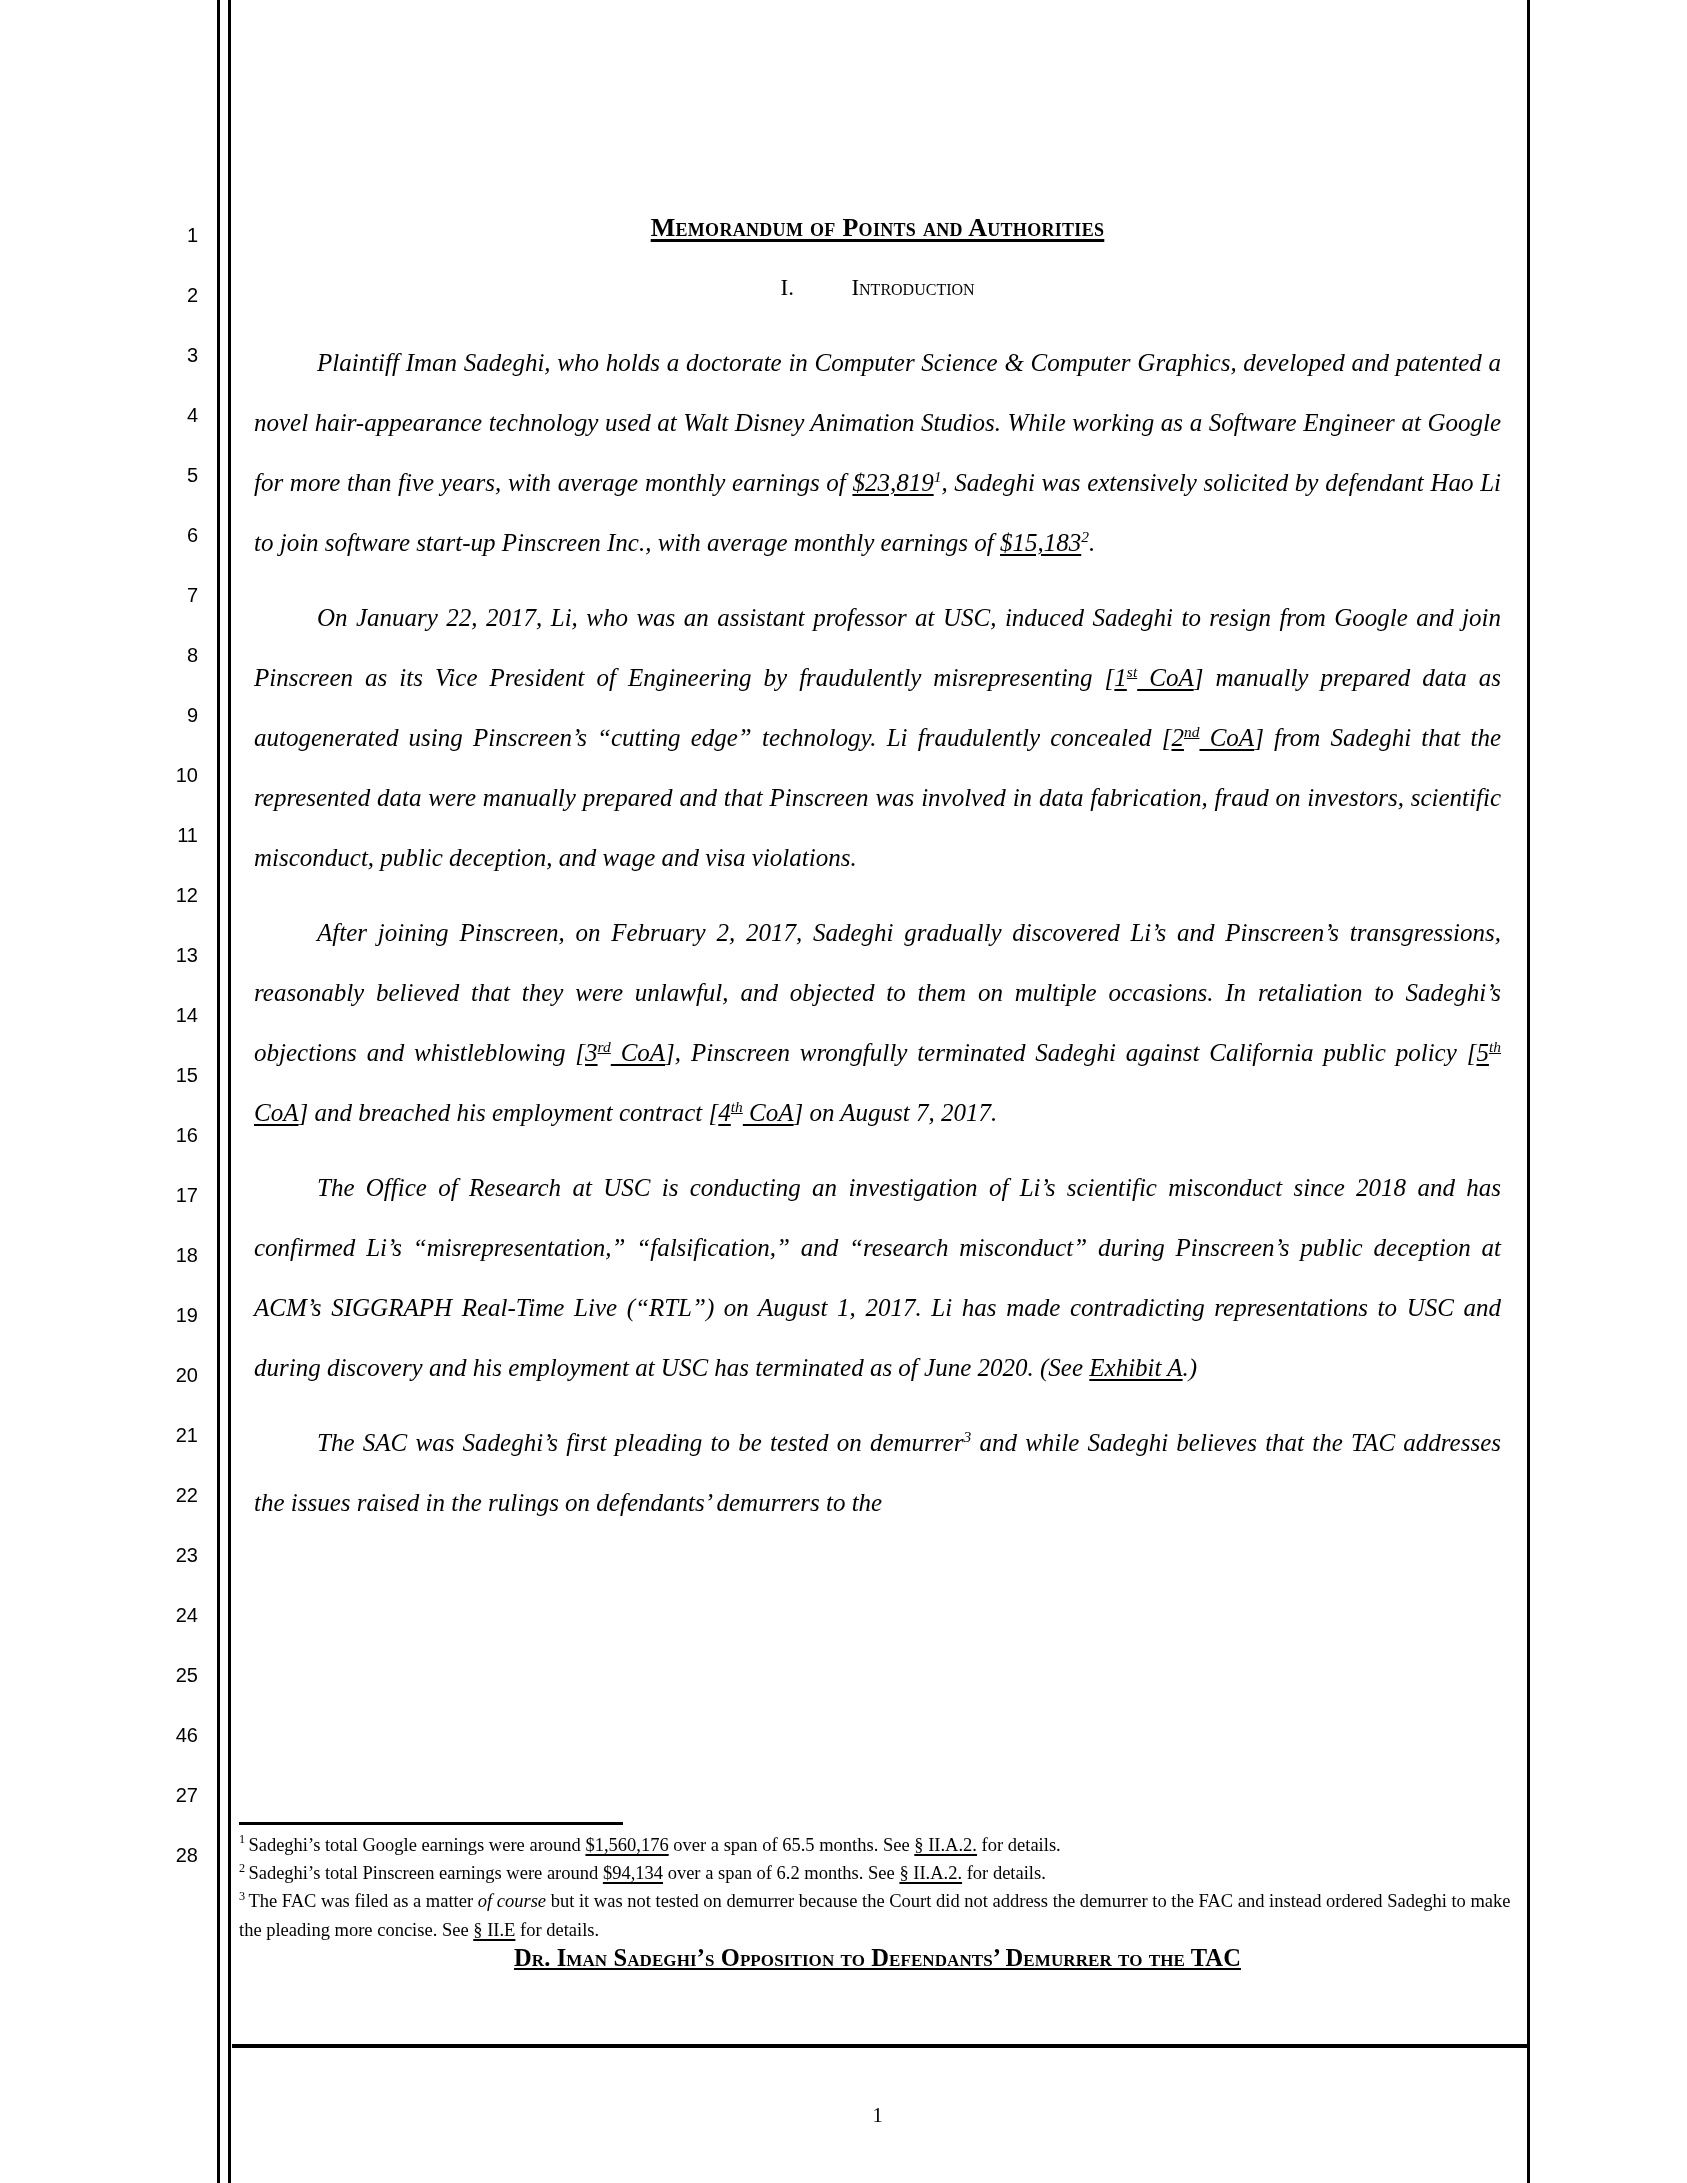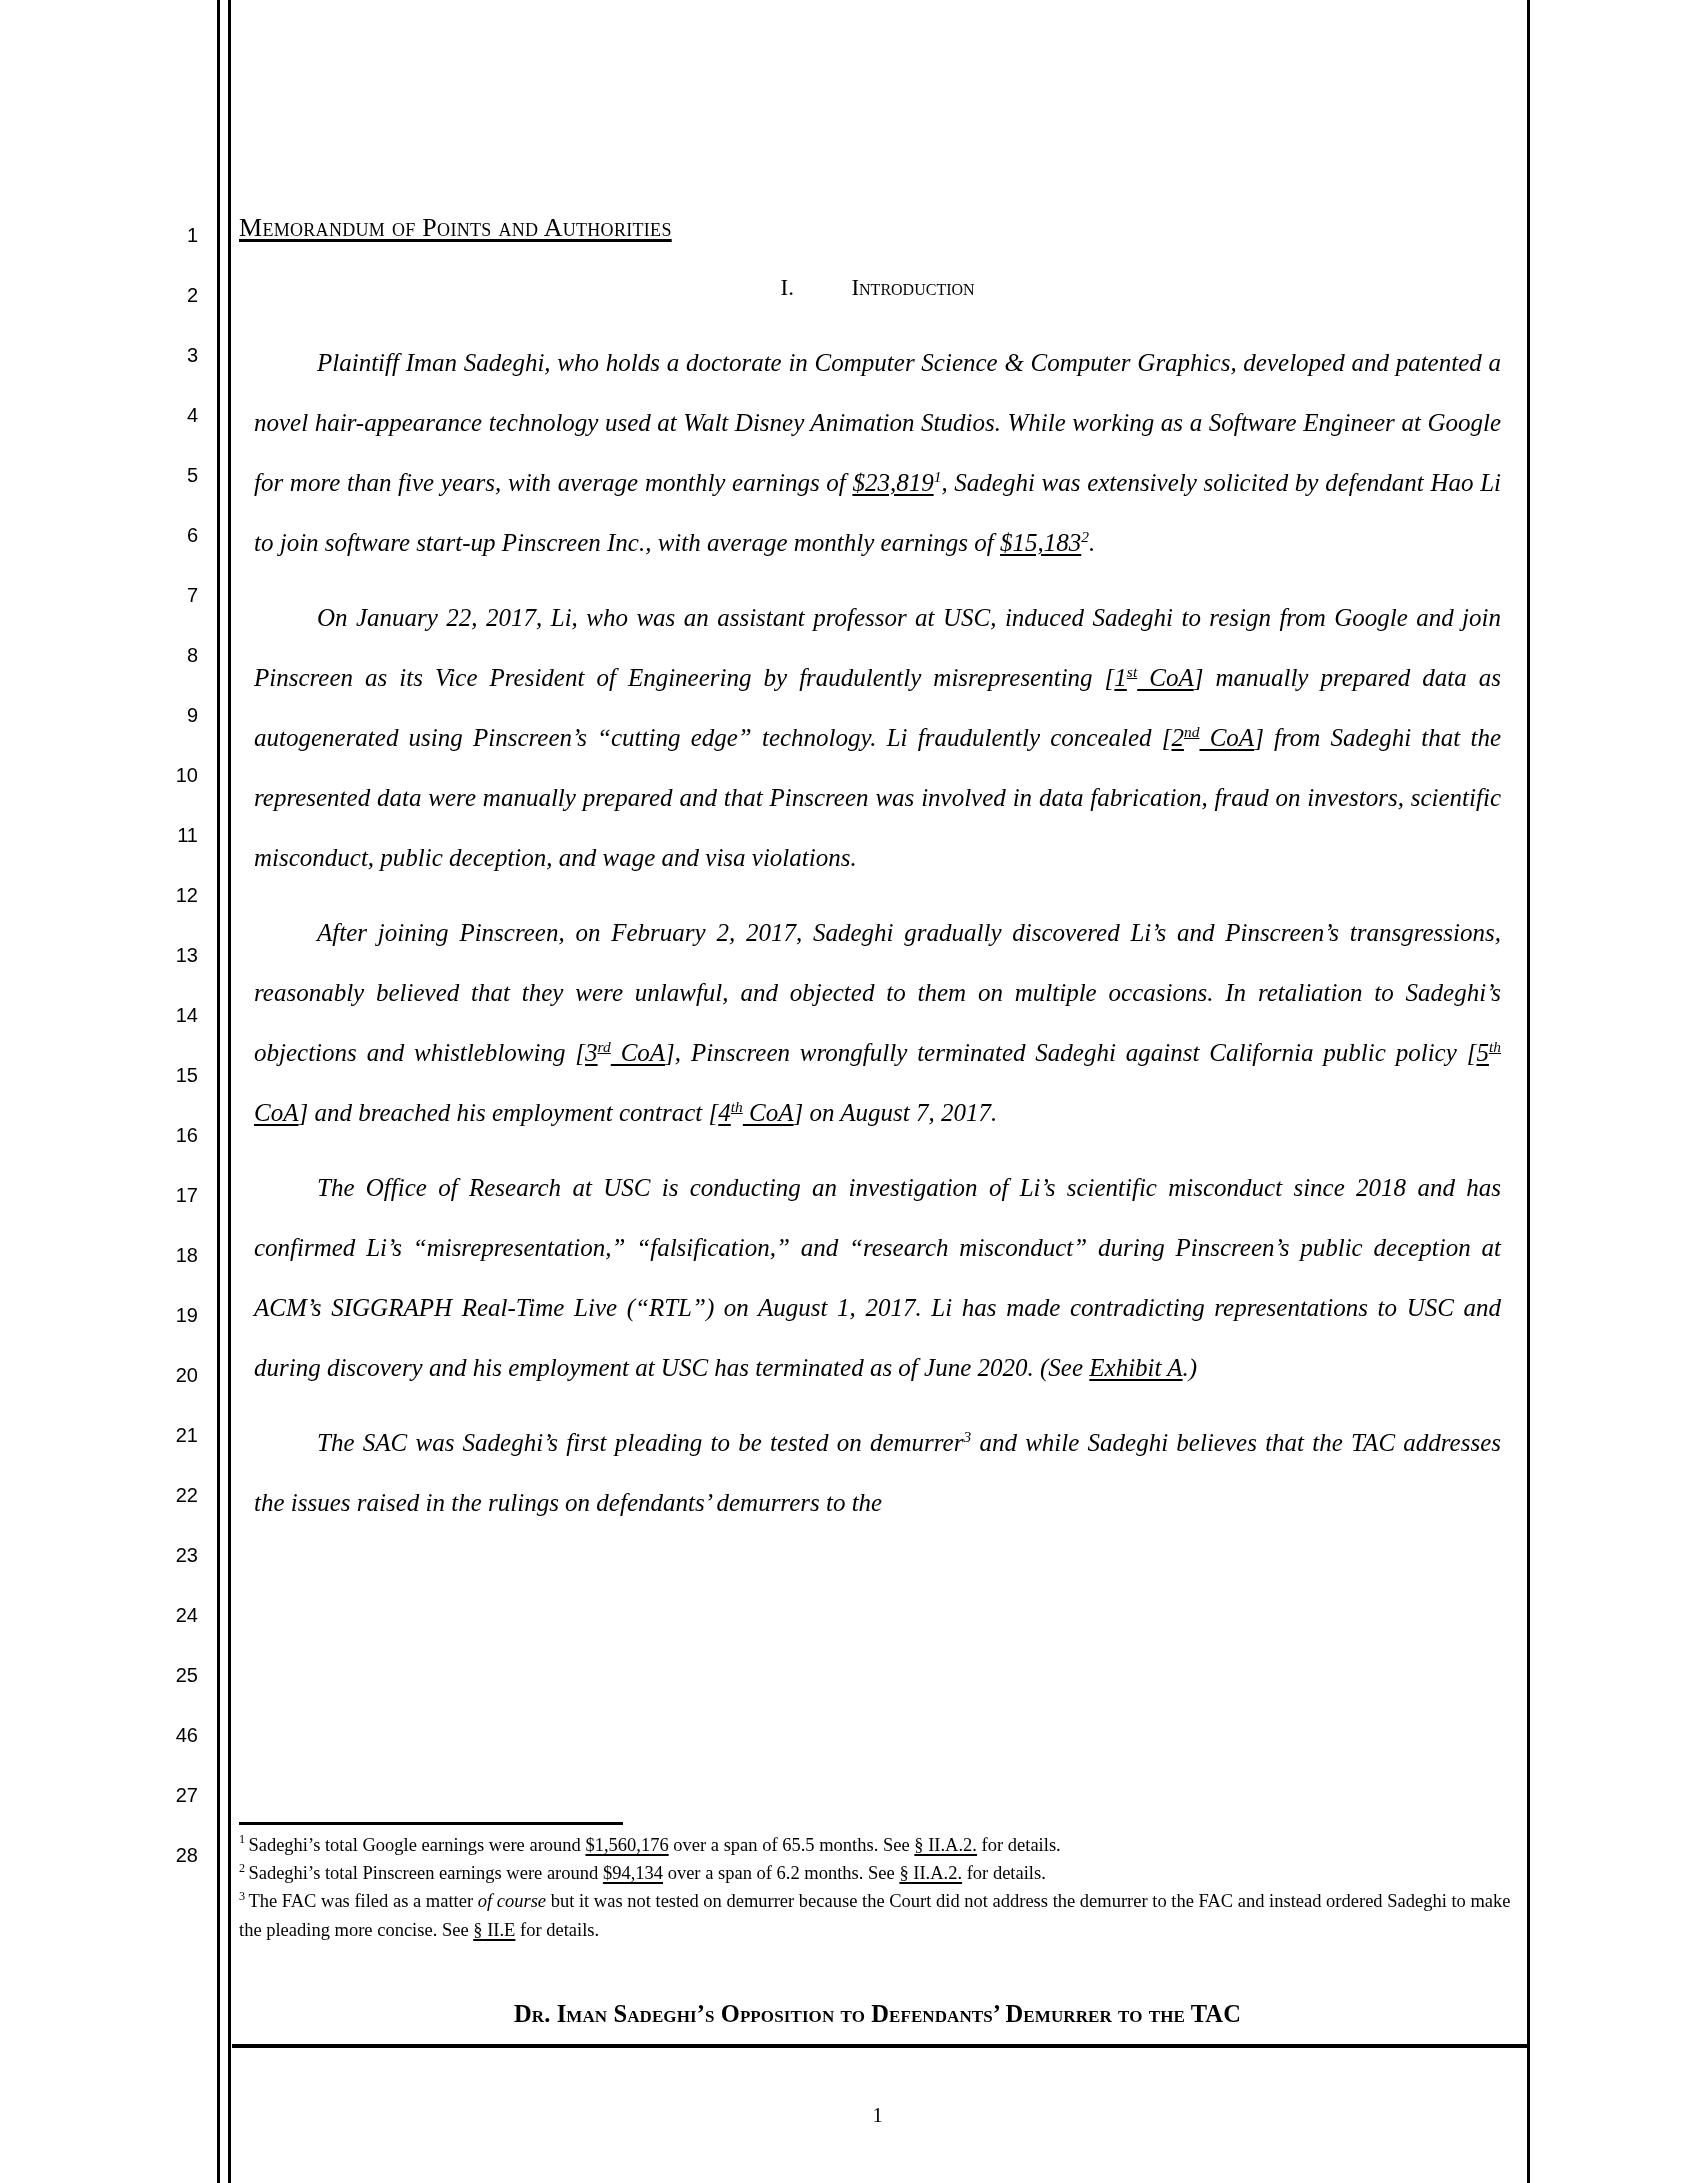--- a/index.html
+++ b/index.html
@@ -48,29 +48,31 @@
 
   
   .body-col {
     position: absolute;
     left: 239px;
     top: 198px;
     width: 1277px;
   }
 
   .doc-heading {
+    text-align: center;
     font-variant: small-caps;
     font-size: 26px;
     letter-spacing: 0.3px;
     line-height: 60px;
     height: 60px;
     text-decoration: underline;
     text-underline-offset: 3.3px;
     text-decoration-thickness: 2.6px;
     white-space: nowrap;
+    font-weight: bold;
   }
 
   .section-heading {
     text-align: center;
     font-variant: small-caps;
     font-size: 23px;
     line-height: 60px;
     height: 60px;
     white-space: nowrap;
   }
@@ -133,28 +135,29 @@
     position: absolute;
     left: 232px;
     top: 2044px;
     width: 1297px;
     height: 4px;
     background: #000000;
   }
   .footer-title {
     position: absolute;
     left: 239px;
-    top: 2000px;
+    top: 1944px;
     width: 1277px;
     text-align: center;
     font-variant: small-caps;
     font-weight: bold;
     font-size: 24.5px;
     letter-spacing: 0.1px;
     white-space: nowrap;
+    text-decoration: underline;
   }
   .footer-pageno {
     position: absolute;
     left: 239px;
     top: 2104px;
     width: 1277px;
     text-align: center;
     font-size: 20.5px;
   }
 </style>

